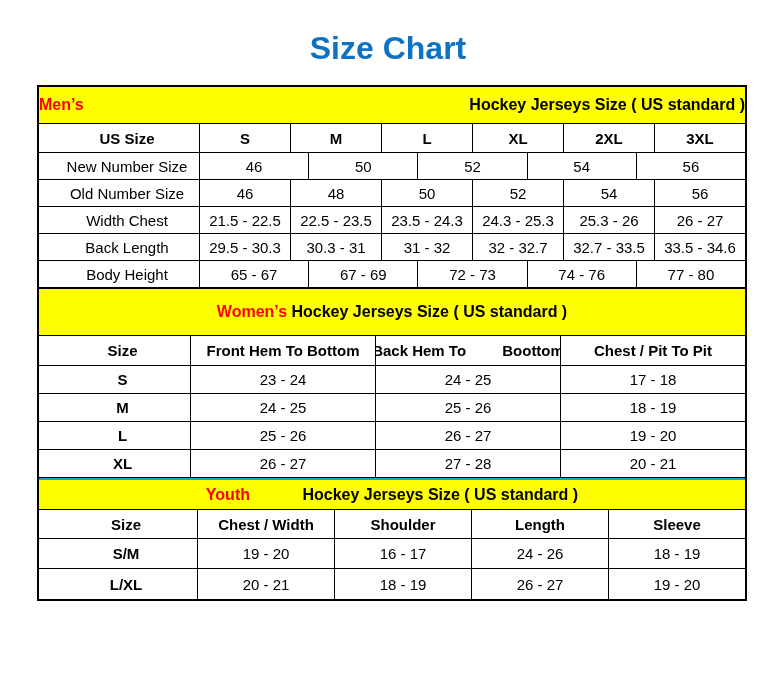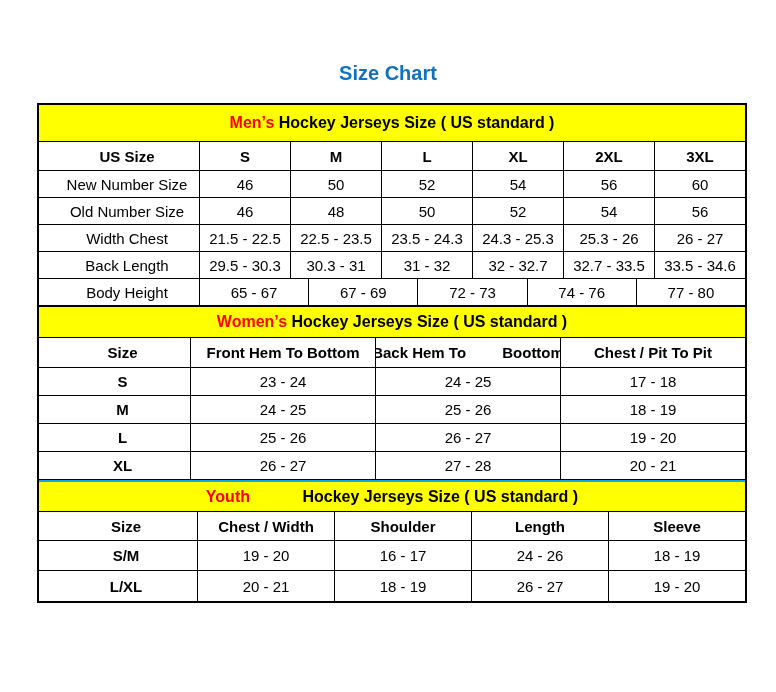--- a/index.html
+++ b/index.html
@@ -4,23 +4,23 @@
 <style>
   * { margin: 0; padding: 0; box-sizing: border-box; }
   html, body {
     width: 776px; height: 692px;
     background: #ffffff;
     overflow: hidden;
     font-family: "Liberation Sans", sans-serif;
     color: #000;
   }
   .page-title {
-    margin-top: 62px;
+    margin-top: 30px;
     text-align: center;
-    font-size: 20px;
+    font-size: 32px;
     font-weight: bold;
     color: #0e72c0;
     letter-spacing: 0px;
   }
   .chart-wrap {
     width: 710px;
     margin: 18px 0 0 37px;
     border: 2px solid #000;
     background: #fff;
   }
@@ -28,22 +28,22 @@
     display: flex;
     align-items: center;
     justify-content: center;
     background: #ffff00;
     border-bottom: 1px solid #000;
     font-weight: bold;
     font-size: 16px;
     white-space: pre;
   }
   .band .hl { color: #ff0000; }
-  .band-m { height: 37px; }
-  .band-w { height: 32px; border-top: 1px solid #000; }
+  .band-m { height: 37px; justify-content: space-between; }
+  .band-w { height: 48px; border-top: 1px solid #000; }
   .band-y { height: 32px; border-top: 2px solid #0ea5e9; gap: 48px; }
   .trow {
     display: flex;
     border-bottom: 1px solid #000;
     align-items: stretch;
     padding-left: 16px;
   }
   .trow:last-child { border-bottom: none; }
   .cell {
     display: flex;
@@ -97,21 +97,20 @@
     <div class="cell m-c">3XL</div>
   </div>
 
   <div class="trow m-row">
     <div class="cell m-c0">New Number Size</div>
     <div class="cell m-c">46</div>
     <div class="cell m-c">50</div>
     <div class="cell m-c">52</div>
     <div class="cell m-c">54</div>
     <div class="cell m-c">56</div>
-    <div class="cell m-c">60</div>
   </div>
 
   <div class="trow m-row">
     <div class="cell m-c0">Old Number Size</div>
     <div class="cell m-c">46</div>
     <div class="cell m-c">48</div>
     <div class="cell m-c">50</div>
     <div class="cell m-c">52</div>
     <div class="cell m-c">54</div>
     <div class="cell m-c">56</div>

